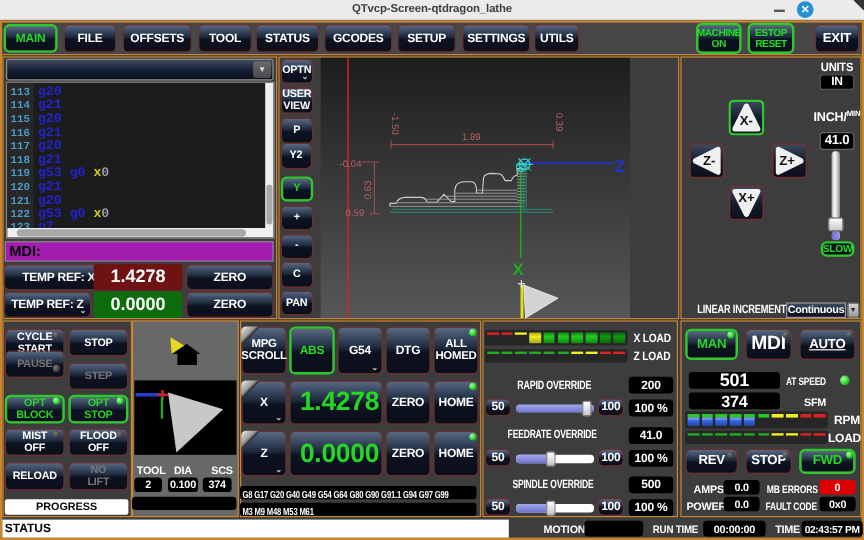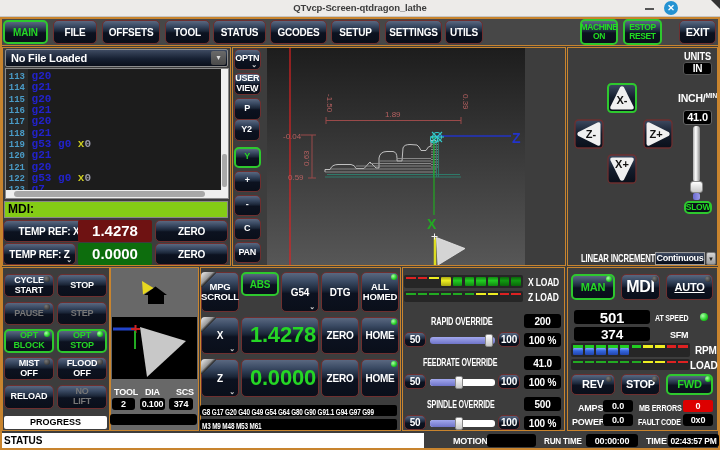--- a/index.html
+++ b/index.html
@@ -53,21 +53,20 @@
 <div class="btn" style="left:331px;top:20px;width:49px;height:24px;">SETUP</div>
 <div class="btn" style="left:385px;top:20px;width:57px;height:24px;">SETTINGS</div>
 <div class="btn" style="left:445px;top:20px;width:38px;height:24px;">UTILS</div>
 <div class="btn" style="left:580px;top:19px;width:38px;height:26px;border:2px solid #2ec82e;color:#22dd22;font-size:8.5px;letter-spacing:-0.4px;">MACHINE<br>ON</div>
 <div class="btn" style="left:623px;top:19px;width:39px;height:26px;border:2px solid #2ec82e;color:#22dd22;font-size:8.5px;letter-spacing:-0.4px;">ESTOP<br>RESET</div>
 <div class="btn" style="left:679px;top:20px;width:37px;height:24px;font-size:11px;">EXIT</div>
 
 <div class="panel" style="left:2px;top:47px;width:229px;height:219px;"></div>
 
 <div class="abs" style="left:5px;top:49px;width:223px;height:18px;background:linear-gradient(180deg,#3e4a61,#162032 55%,#0a0f1a);border:1px solid #8a8a8a;border-radius:2px;">
-  <div class="abs" style="left:5px;top:0;width:160px;height:16px;color:#fff;font-size:11px;font-weight:bold;line-height:17px;letter-spacing:-0.2px;">No File Loaded</div>
   <div class="abs" style="right:1px;top:1px;width:15px;height:14px;background:linear-gradient(180deg,#6a6a6a,#4a4a4a);border-radius:2px;color:#ddd;font-size:8px;text-align:center;line-height:14px;">▾</div>
 </div>
 
 <div class="abs" style="left:5px;top:68px;width:224px;height:131px;background:#1c1c1c;border:1px solid #8a8a8a;overflow:hidden;">
   <div class="abs" style="left:0;top:0;width:22px;height:122px;background:#282828;"></div>
   <div id="gcode" style="position:absolute;left:0;top:1px;font-family:'Liberation Mono',monospace;font-weight:bold;">
         <div style="height:11.35px;line-height:11.35px;white-space:pre;"><span style="display:inline-block;width:19px;text-align:right;color:#4a9cc8;font-size:9px;">113</span><span style="font-size:11px;"> <span style="color:#2222cc">g20</span></span></div>
         <div style="height:11.35px;line-height:11.35px;white-space:pre;"><span style="display:inline-block;width:19px;text-align:right;color:#4a9cc8;font-size:9px;">114</span><span style="font-size:11px;"> <span style="color:#2222cc">g21</span></span></div>
         <div style="height:11.35px;line-height:11.35px;white-space:pre;"><span style="display:inline-block;width:19px;text-align:right;color:#4a9cc8;font-size:9px;">115</span><span style="font-size:11px;"> <span style="color:#2222cc">g20</span></span></div>
         <div style="height:11.35px;line-height:11.35px;white-space:pre;"><span style="display:inline-block;width:19px;text-align:right;color:#4a9cc8;font-size:9px;">116</span><span style="font-size:11px;"> <span style="color:#2222cc">g21</span></span></div>
@@ -80,21 +79,21 @@
         <div style="height:11.35px;line-height:11.35px;white-space:pre;"><span style="display:inline-block;width:19px;text-align:right;color:#4a9cc8;font-size:9px;">123</span><span style="font-size:11px;"> <span style="color:#2222cc">g7</span></span></div>
       </div>
   <div class="abs" style="right:0;top:0;width:7px;height:121px;background:#efefef;">
     <div class="abs" style="left:1px;top:85px;width:5px;height:33px;background:#a8a8a8;border-radius:2px;"></div>
   </div>
   <div class="abs" style="left:0;bottom:0;width:222px;height:8px;background:#efefef;">
     <div class="abs" style="left:8px;top:1px;width:191px;height:6px;background:#a8a8a8;border-radius:3px;"></div>
   </div>
 </div>
 
-<div class="abs" style="left:4px;top:201px;width:224px;height:17px;background:#84cc16;border:1px solid #888;color:#000;font-size:12px;font-weight:bold;line-height:15px;padding-left:3px;">MDI:</div>
+<div class="abs" style="left:4px;top:201px;width:224px;height:17px;background:#a21caf;border:1px solid #888;color:#000;font-size:12px;font-weight:bold;line-height:15px;padding-left:3px;">MDI:</div>
 
 <div class="btn" style="left:3px;top:220px;width:92px;height:22px;">TEMP REF: X<span class="chev">⌄</span></div>
 <div class="abs" style="left:78px;top:220px;width:74px;height:22px;background:#6e1212;border-radius:2px;color:#fff;font-size:15px;font-weight:bold;text-align:center;line-height:22px;">1.4278</div>
 <div class="btn" style="left:155px;top:220px;width:73px;height:22px;">ZERO</div>
 <div class="btn" style="left:3px;top:243px;width:73px;height:22px;">TEMP REF: Z<span class="chev">⌄</span></div>
 <div class="abs" style="left:78px;top:243px;width:74px;height:22px;background:#0d6d0d;border-radius:2px;color:#fff;font-size:15px;font-weight:bold;text-align:center;line-height:22px;">0.0000</div>
 <div class="btn" style="left:155px;top:243px;width:73px;height:22px;">ZERO</div>
 
 <div class="panel" style="left:232px;top:47px;width:334px;height:219px;"></div>
 
@@ -244,21 +243,21 @@
 <div class="abs" style="left:693px;top:193px;width:7px;height:7px;background:linear-gradient(90deg,#6a6ad0,#9a9ae8);border-radius:2px;"></div>
 <div class="abs" style="left:690px;top:181px;width:13px;height:12px;background:linear-gradient(180deg,#fff,#c9c9c9);border:1px solid #888;border-radius:3px;"></div>
 <div class="btn" style="left:684px;top:201px;width:28px;height:13px;border:2px solid #2ec82e;color:#22dd22;font-size:8.5px;background:#0a0f1a;">SLOW</div>
 <div class="lbl" style="left:581px;top:252.5px;font-size:10px;transform:scaleX(0.77);">LINEAR INCREMENT</div>
 <div class="abs" style="left:655px;top:252px;width:50px;height:13px;background:linear-gradient(180deg,#3e4a61,#162032 55%,#0a0f1a);border:1px solid #999;color:#fff;font-size:9px;font-weight:bold;line-height:11px;text-align:center;letter-spacing:-0.3px;">Continuous</div>
 <div class="abs" style="left:706px;top:252px;width:10px;height:13px;background:linear-gradient(180deg,#d5d5d5,#9a9a9a);border:1px solid #777;border-radius:2px;color:#222;font-size:6px;text-align:center;line-height:12px;">▼</div>
 
 <div class="panel" style="left:2px;top:267px;width:108px;height:164px;"></div>
 <div class="btn" style="left:4px;top:274px;width:50px;height:23px;font-size:9px;">CYCLE<br>START</div>
 <div class="btn" style="left:57px;top:274px;width:50px;height:23px;font-size:9px;">STOP</div>
-<div class="btn" style="left:4px;top:302px;width:50px;height:23px;font-size:9px;color:#777;">PAUSE</div>
+<div class="btn" style="left:4px;top:292px;width:50px;height:23px;font-size:9px;color:#777;">PAUSE</div>
 <div class="btn" style="left:57px;top:302px;width:50px;height:23px;font-size:9px;color:#777;">STEP</div>
 <div class="btn sel" style="left:4px;top:329px;width:50px;height:24px;font-size:9px;">OPT<br>BLOCK</div>
 <div class="btn sel" style="left:57px;top:329px;width:50px;height:24px;font-size:9px;">OPT<br>STOP</div>
 <div class="btn" style="left:4px;top:357px;width:50px;height:23px;font-size:9px;">MIST<br>OFF</div>
 <div class="btn" style="left:57px;top:357px;width:50px;height:23px;font-size:9px;">FLOOD<br>OFF</div>
 <div class="btn" style="left:4px;top:385px;width:50px;height:24px;font-size:9px;">RELOAD</div>
 <div class="btn" style="left:57px;top:385px;width:50px;height:24px;font-size:9px;color:#777;">NO<br>LIFT</div>
 <div class="abs" style="left:4px;top:416px;width:103px;height:13px;background:#fff;border-radius:2px;color:#000;font-size:9px;font-weight:bold;text-align:center;line-height:13px;">PROGRESS</div>
 <div class="led ledo" style="left:44px;top:275.5px;"></div>
 <div class="led ledo" style="left:44px;top:303.5px;"></div>
@@ -285,21 +284,21 @@
 <div class="lbl" style="left:114px;top:387px;">TOOL</div>
 <div class="lbl" style="left:145px;top:387px;">DIA</div>
 <div class="lbl" style="left:176px;top:387px;">SCS</div>
 <div class="blk" style="left:112px;top:398px;width:23px;height:12px;font-size:9px;">2</div>
 <div class="blk" style="left:140px;top:398px;width:25px;height:12px;font-size:9px;">0.100</div>
 <div class="blk" style="left:169px;top:398px;width:24px;height:12px;font-size:9px;">374</div>
 <div class="blk" style="left:110px;top:414px;width:87px;height:11px;"></div>
 
 <div class="panel" style="left:200px;top:267px;width:201px;height:164px;"></div>
 <div class="btn" style="left:201px;top:272px;width:38px;height:40px;font-size:9.5px;">MPG<br>SCROLL<div class="fold"></div></div>
-<div class="btn sel" style="left:241px;top:272px;width:38px;height:24px;">ABS</div>
+<div class="btn sel" style="left:241px;top:272px;width:38px;height:40px;">ABS</div>
 <div class="btn" style="left:281px;top:272px;width:38px;height:40px;">G54<span class="chev">⌄</span></div>
 <div class="btn" style="left:321px;top:272px;width:38px;height:40px;">DTG</div>
 <div class="btn" style="left:361px;top:272px;width:38px;height:40px;font-size:9.5px;">ALL<br>HOMED</div>
 <div class="led ledg" style="left:391px;top:274px;"></div>
 <div class="btn" style="left:201px;top:317px;width:38px;height:37px;">X<div class="fold"></div><span class="chev">⌄</span></div>
 <div class="btn" style="left:241px;top:317px;width:78px;height:37px;font-size:22px;justify-content:flex-end;padding-right:2px;color:#25d625;">1.4278</div>
 <div class="btn" style="left:321px;top:317px;width:38px;height:37px;">ZERO</div>
 <div class="btn" style="left:361px;top:317px;width:38px;height:37px;">HOME</div>
 <div class="led ledg" style="left:391px;top:319px;"></div>
 <div class="btn" style="left:201px;top:359px;width:38px;height:38px;">Z<div class="fold"></div><span class="chev">⌄</span></div>

